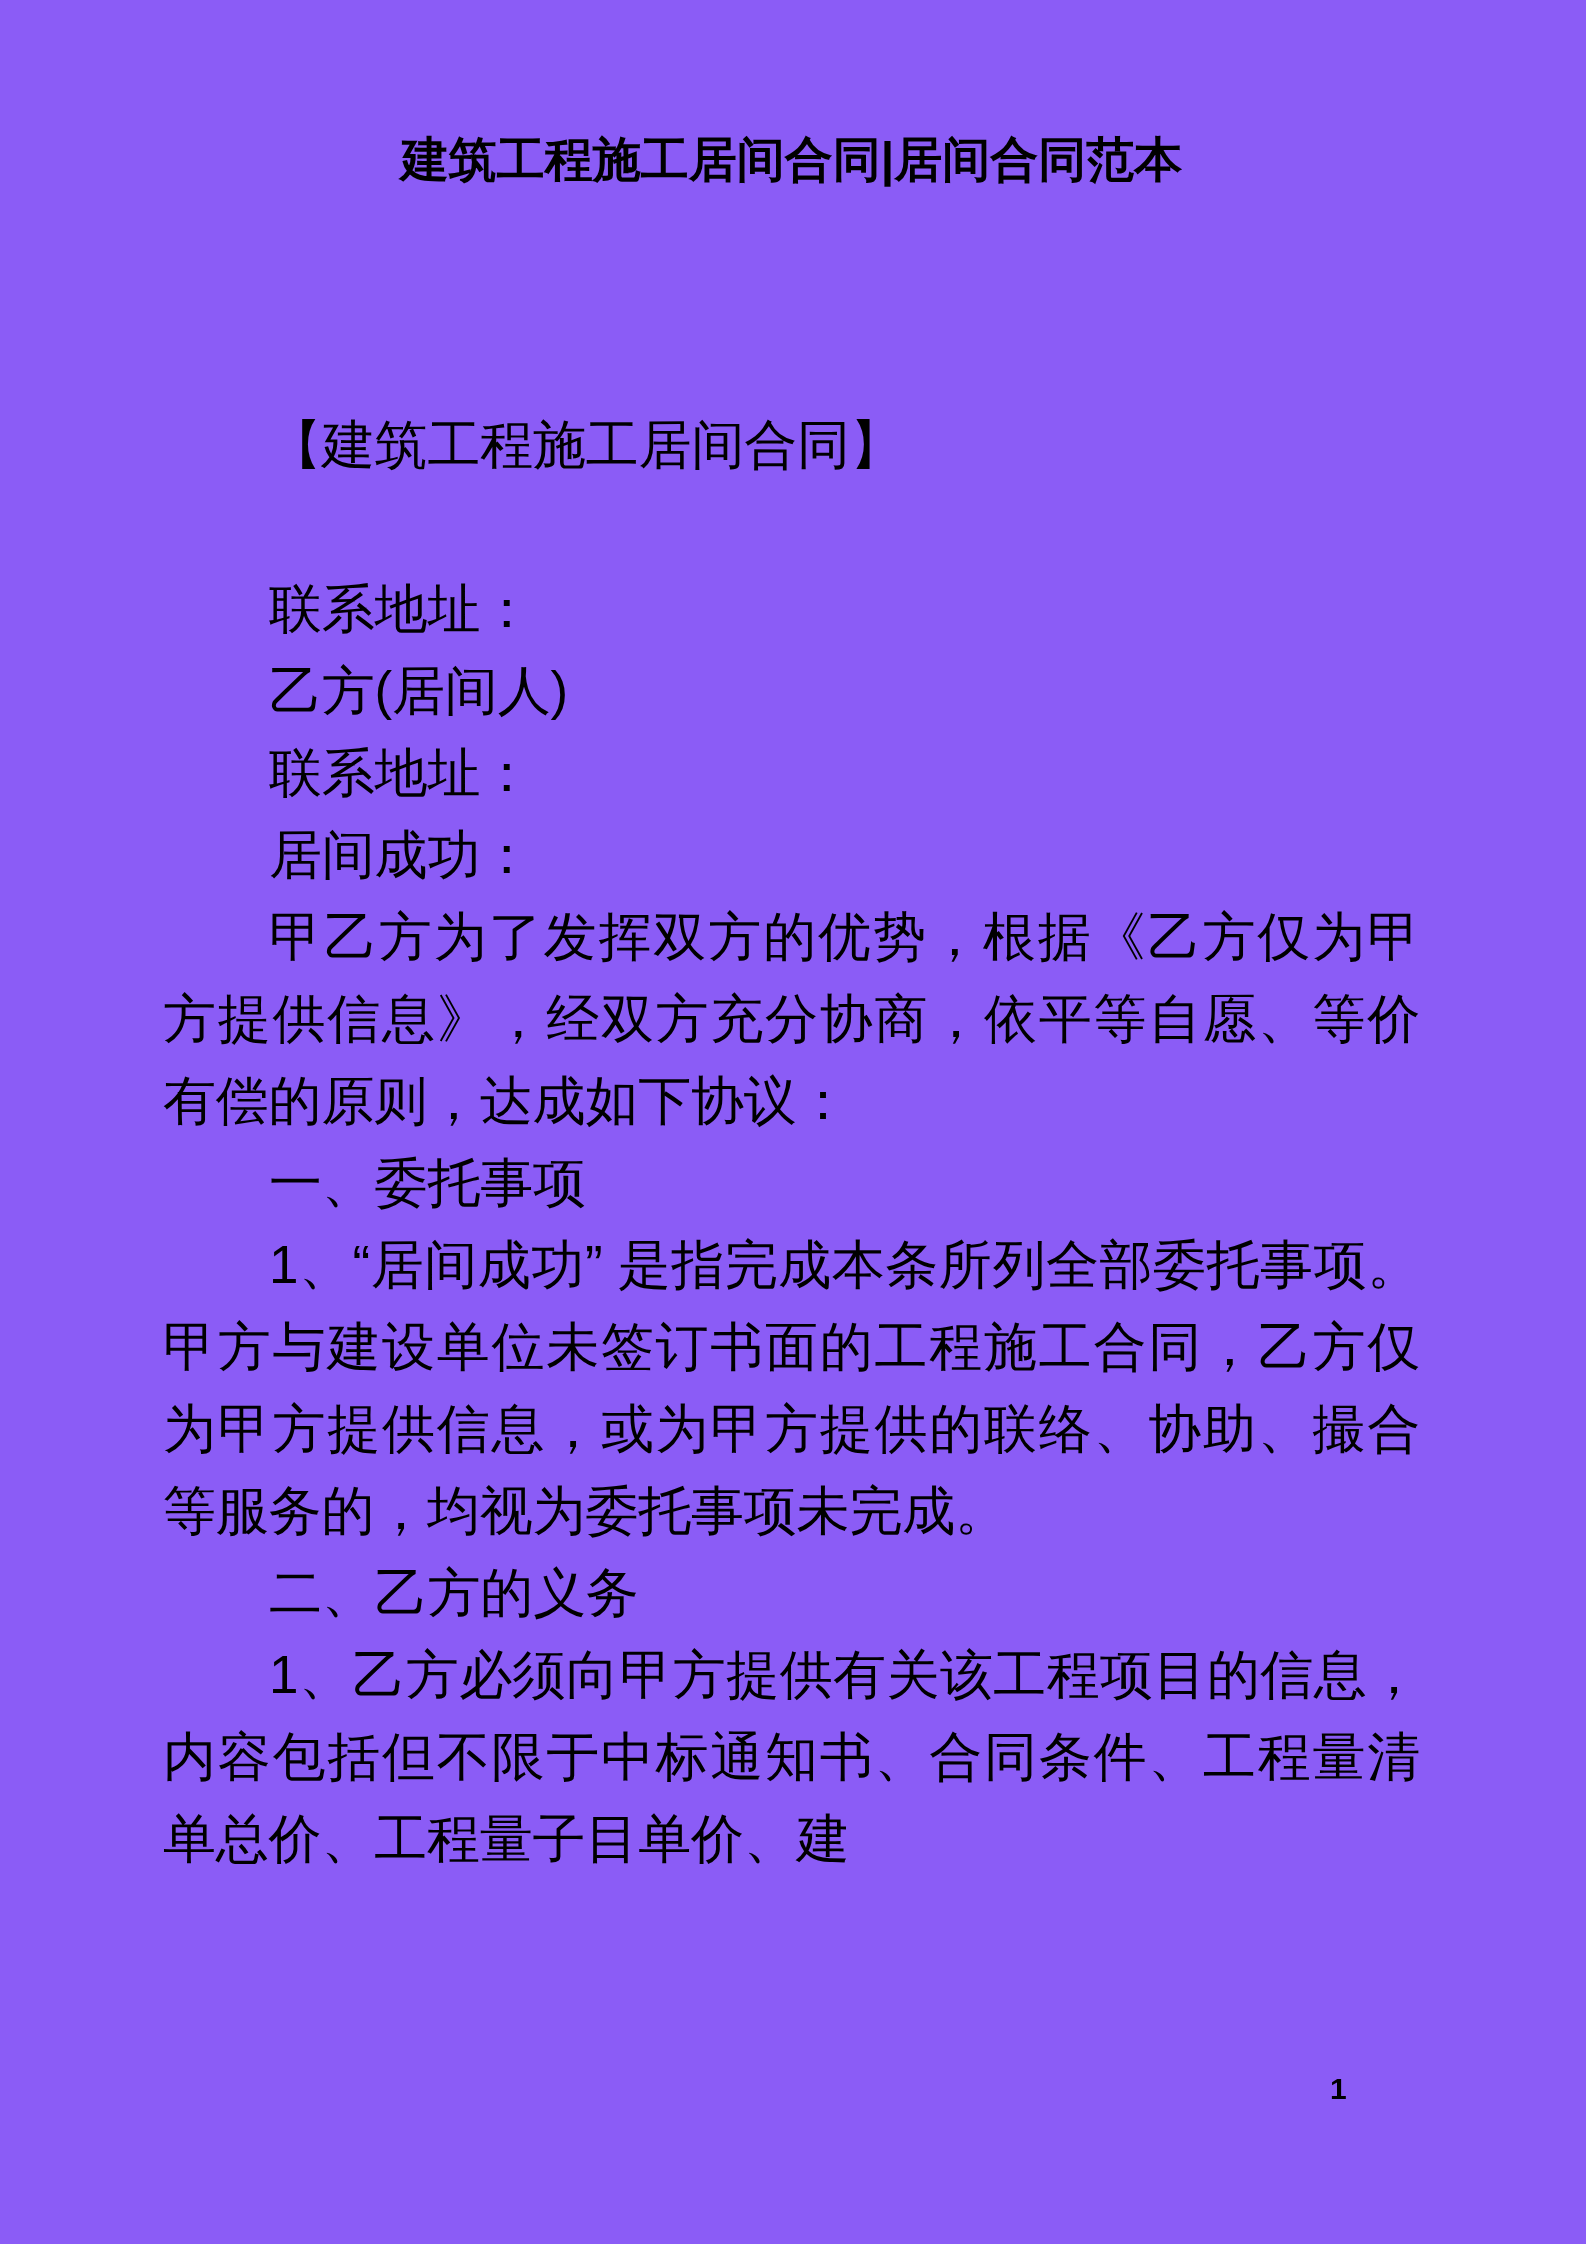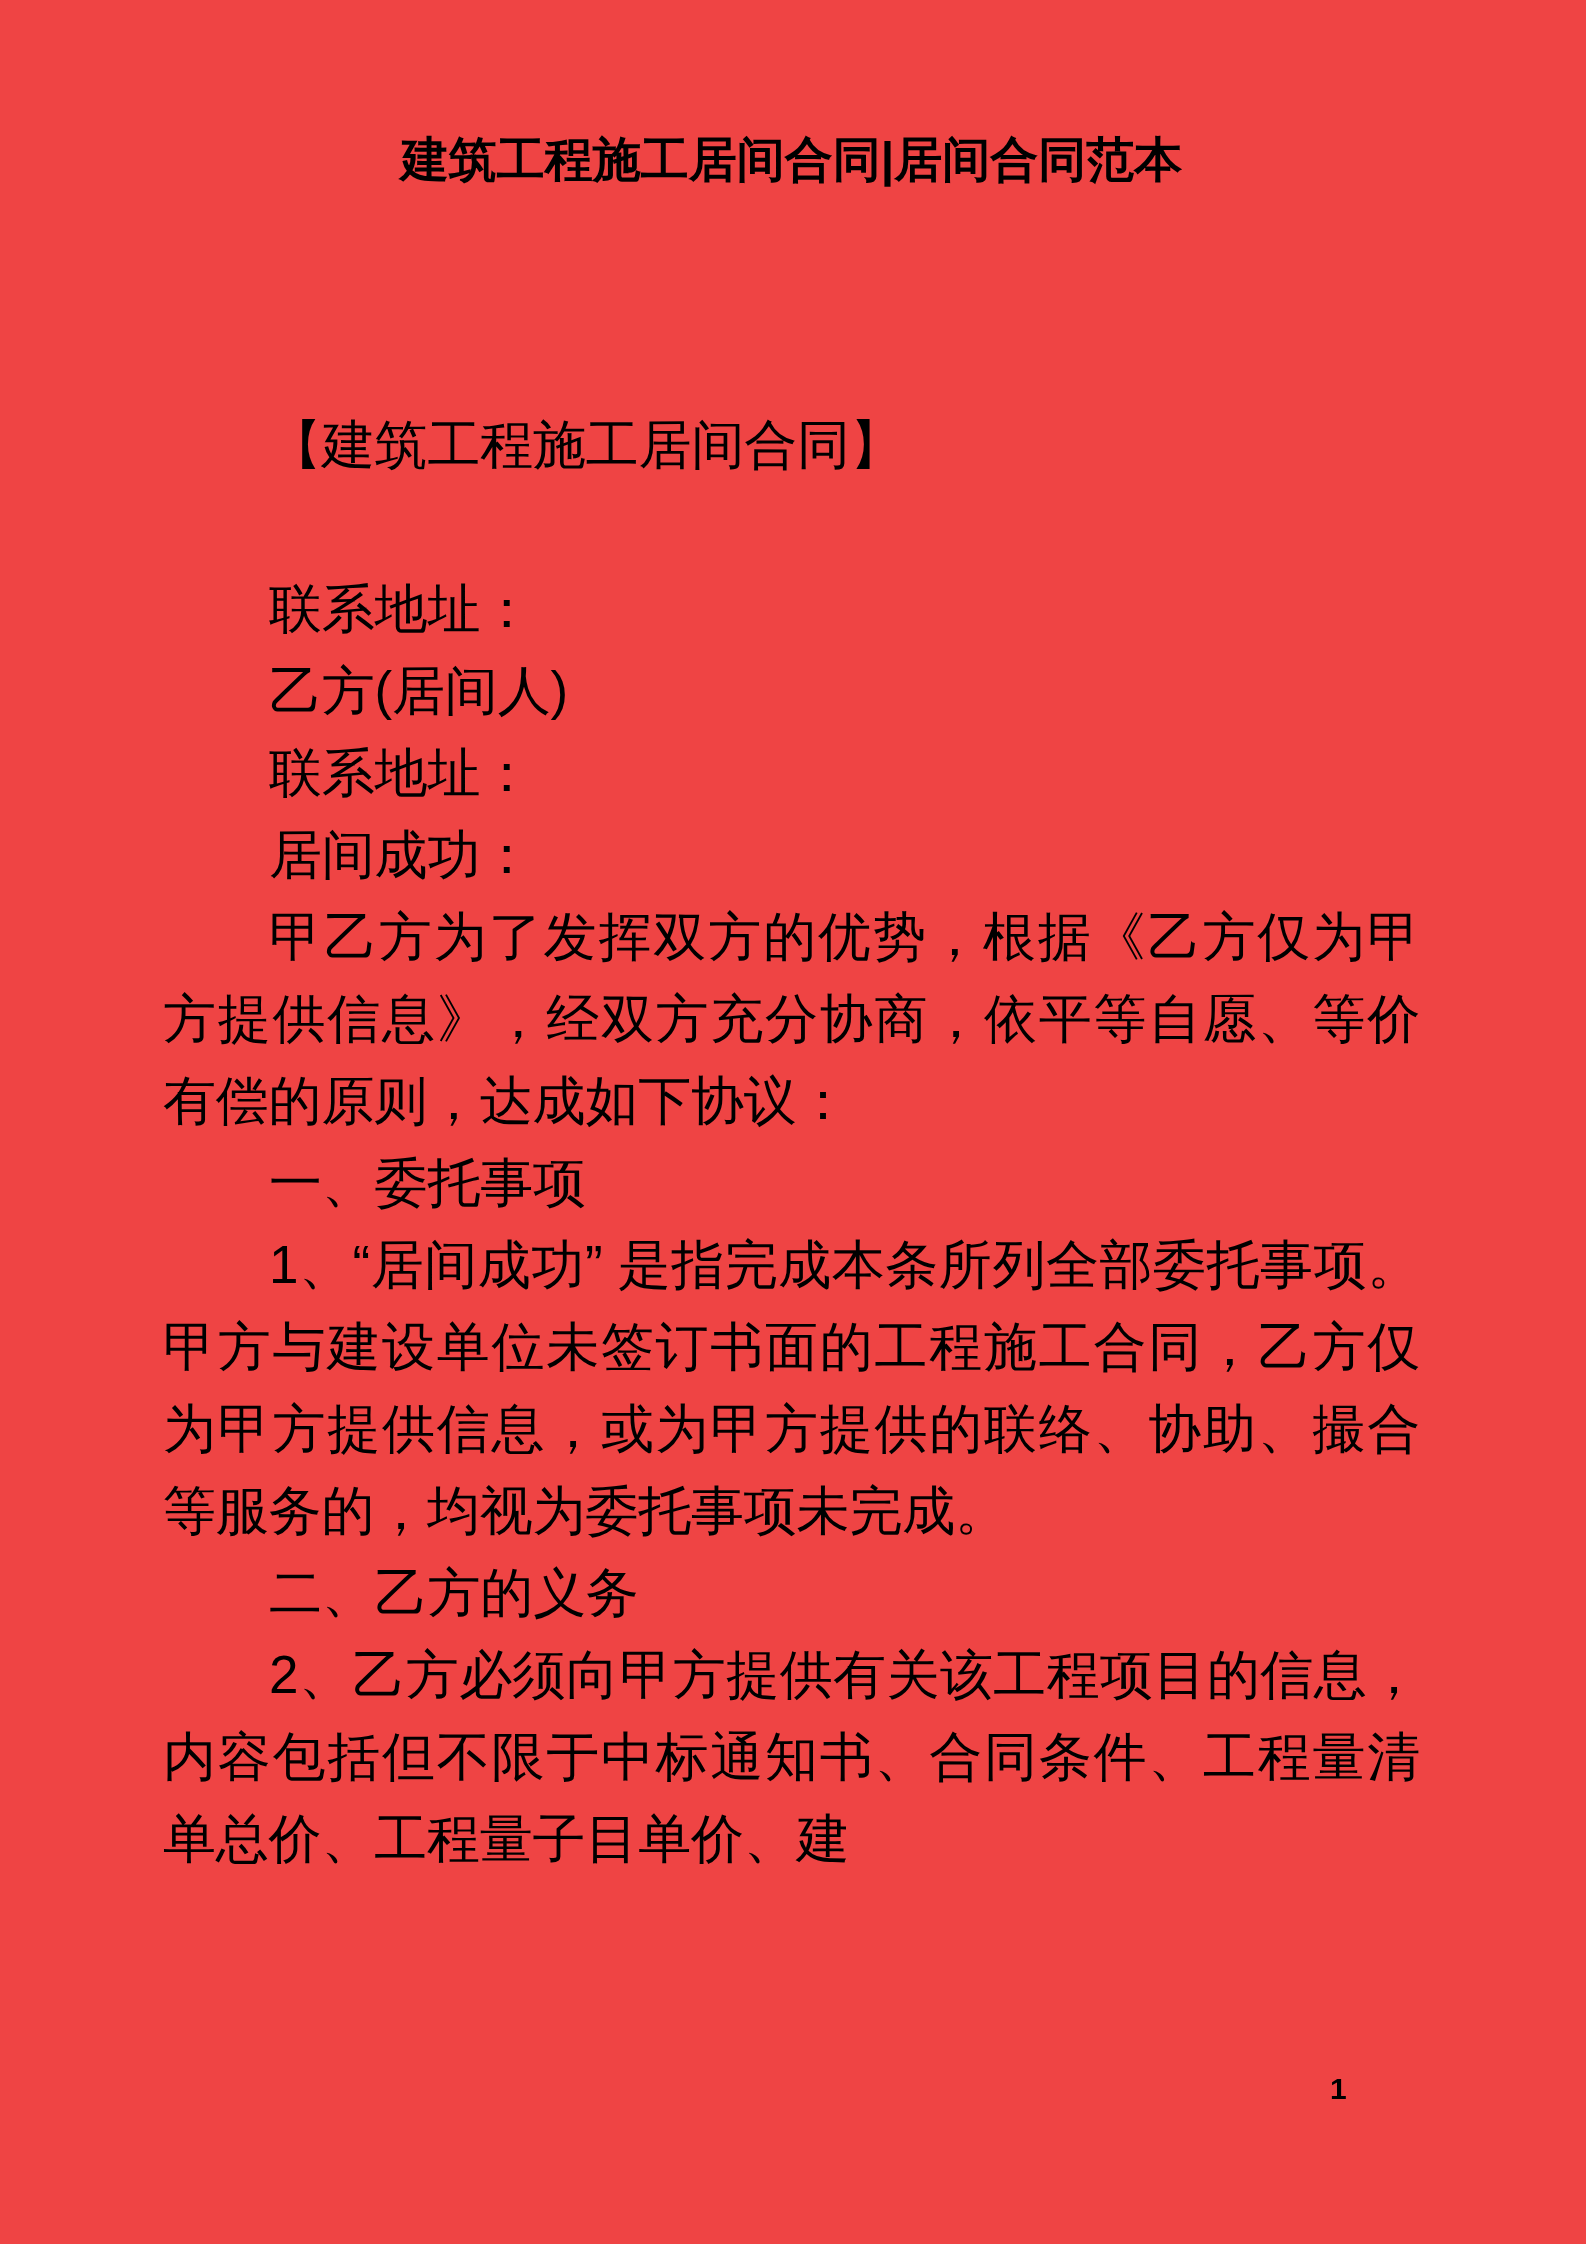--- a/index.html
+++ b/index.html
@@ -13,21 +13,21 @@
     position: relative;
     font-family: "Liberation Sans", sans-serif;
     color: #000000;
     overflow: hidden;
   }
   .page {
     position: absolute;
     inset: 0;
     padding: 0 166px 8px 163px;
     box-sizing: border-box;
-    background: #ef4444;
+    background: #8b5cf6;
   }
   .doc-title {
     margin: 132px 0 0 0;
     font-size: 48px;
     line-height: 56px;
     font-weight: bold;
     text-align: center;
     white-space: nowrap;
   }
   .para {
@@ -72,17 +72,17 @@
 
   <p class="para">甲乙方为了发挥双方的优势，根据《乙方仅为甲方提供信息》，经双方充分协商，依平等自愿、等价有偿的原则，达成如下协议：</p>
 
   <p class="para">一、委托事项</p>
 
 
   <p class="para">1、“居间成功” 是指完成本条所列全部委托事项。甲方与建设单位未签订书面的工程施工合同，乙方仅为甲方提供信息，或为甲方提供的联络、协助、撮合等服务的，均视为委托事项未完成。</p>
 
   <p class="para">二、乙方的义务</p>
 
-  <p class="para">2、乙方必须向甲方提供有关该工程项目的信息，内容包括但不限于中标通知书、合同条件、工程量清单总价、工程量子目单价、建</p>
+  <p class="para">1、乙方必须向甲方提供有关该工程项目的信息，内容包括但不限于中标通知书、合同条件、工程量清单总价、工程量子目单价、建</p>
 
   <div class="page-number">1</div>
 
 </div>
 
 </body></html>

